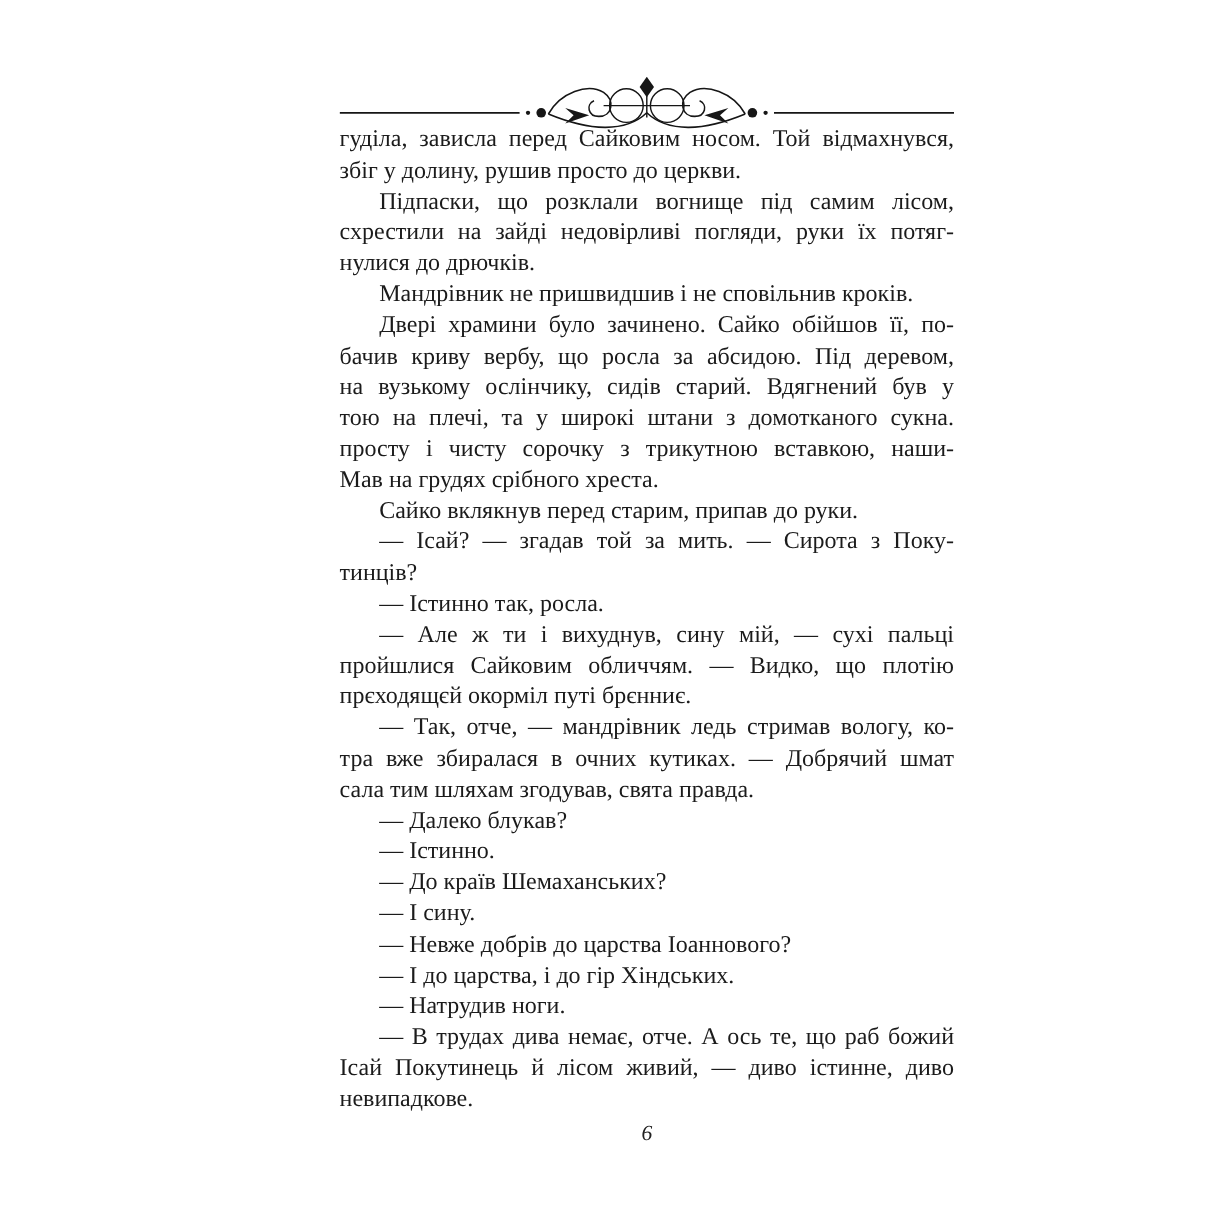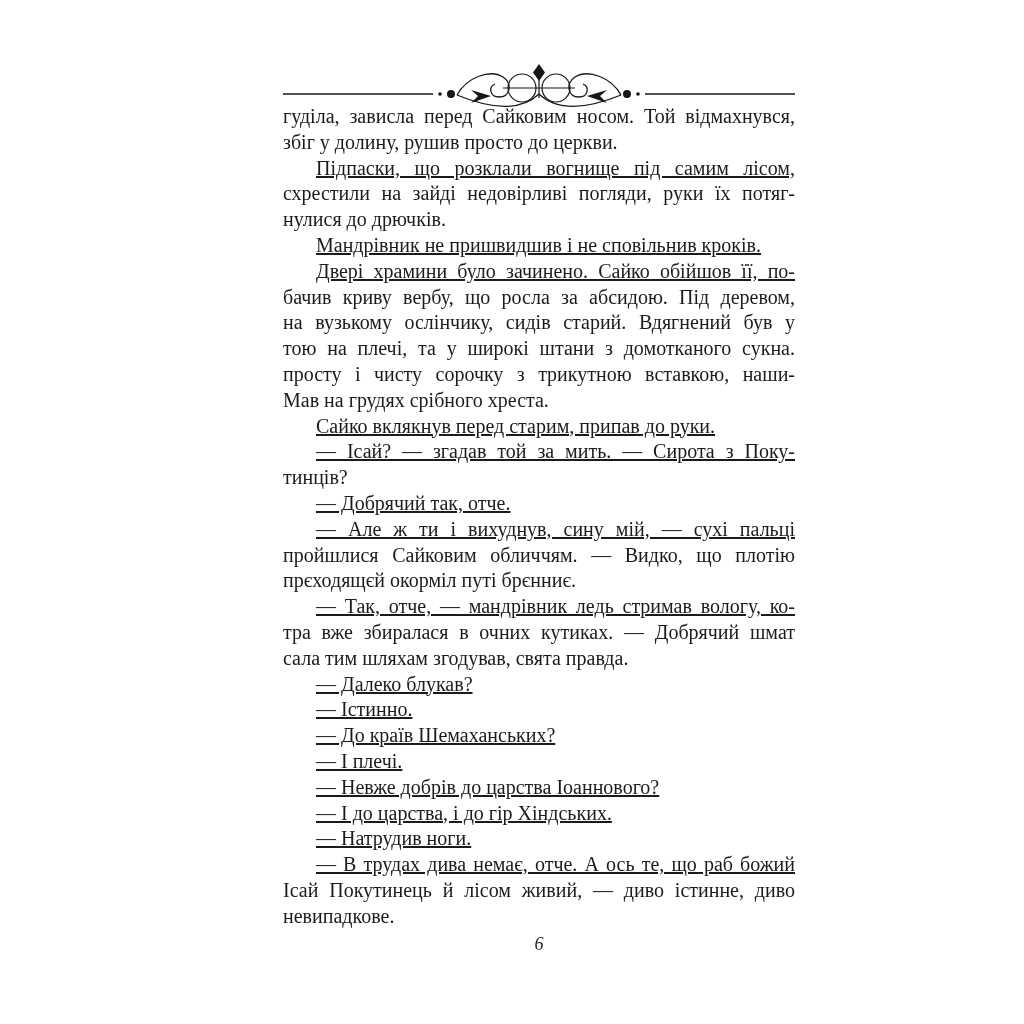--- a/index.html
+++ b/index.html
@@ -23,21 +23,21 @@
     font-size:20px;
     line-height:25.8px;
     color:#1b1b1b;
   }
   .line{
     text-align:justify;
     text-align-last:justify;
     height:25.8px;
     overflow:hidden;
   }
-  .line.indent{ text-indent:33px;text-decoration:underline; }
+  .line.indent{ text-indent:33px; }
   .line.last{ text-align-last:left; }
   .page-number{
     position:absolute;
     left:283px;top:934px;
     width:512px;
     text-align:center;
     font-size:18px;
     font-style:italic;
     color:#222;
   }
@@ -83,31 +83,31 @@
       <div class="line indent last">Мандрівник не пришвидшив і не сповільнив кроків.</div>
       <div class="line indent">Двері храмини було зачинено. Сайко обійшов її, по-</div>
       <div class="line">бачив криву вербу, що росла за абсидою. Під деревом,</div>
       <div class="line">на вузькому ослінчику, сидів старий. Вдягнений був у</div>
       <div class="line">тою на плечі, та у широкі штани з домотканого сукна.</div>
       <div class="line">просту і чисту сорочку з трикутною вставкою, наши-</div>
       <div class="line last">Мав на грудях срібного хреста.</div>
       <div class="line indent last">Сайко вклякнув перед старим, припав до руки.</div>
       <div class="line indent">— Ісай? — згадав той за мить. — Сирота з Поку-</div>
       <div class="line last">тинців?</div>
-      <div class="line indent last">— Добрячий так, отче.</div>
+      <div class="line indent last">— Істинно так, росла.</div>
       <div class="line indent">— Але ж ти і вихуднув, сину мій, — сухі пальці</div>
       <div class="line">пройшлися Сайковим обличчям. — Видко, що плотію</div>
       <div class="line last">прєходящєй окорміл путі брєнниє.</div>
       <div class="line indent">— Так, отче, — мандрівник ледь стримав вологу, ко-</div>
       <div class="line">тра вже збиралася в очних кутиках. — Добрячий шмат</div>
       <div class="line last">сала тим шляхам згодував, свята правда.</div>
       <div class="line indent last">— Далеко блукав?</div>
       <div class="line indent last">— Істинно.</div>
       <div class="line indent last">— До країв Шемаханських?</div>
-      <div class="line indent last">— І плечі.</div>
+      <div class="line indent last">— І сину.</div>
       <div class="line indent last">— Невже добрів до царства Іоаннового?</div>
       <div class="line indent last">— І до царства, і до гір Хіндських.</div>
       <div class="line indent last">— Натрудив ноги.</div>
       <div class="line indent">— В трудах дива немає, отче. А ось те, що раб божий</div>
       <div class="line">Ісай Покутинець й лісом живий, — диво істинне, диво</div>
       <div class="line last">невипадкове.</div>
     </div>
 
   <div class="page-number">6</div>
 

